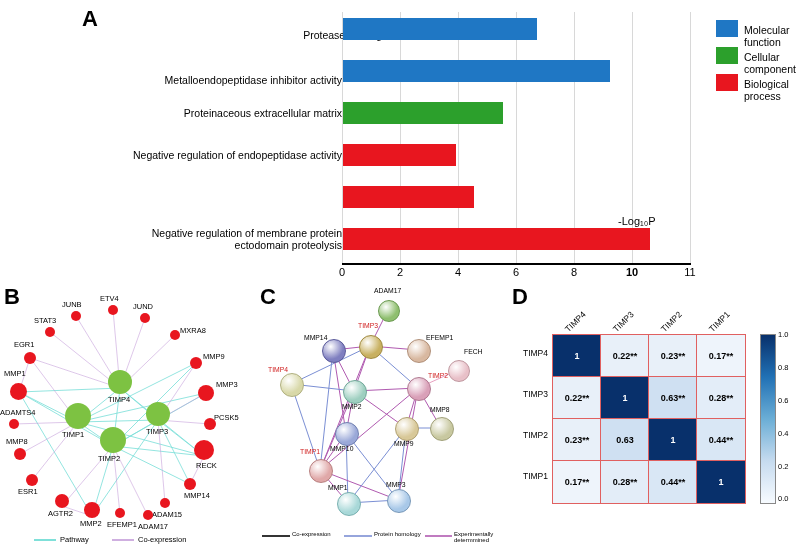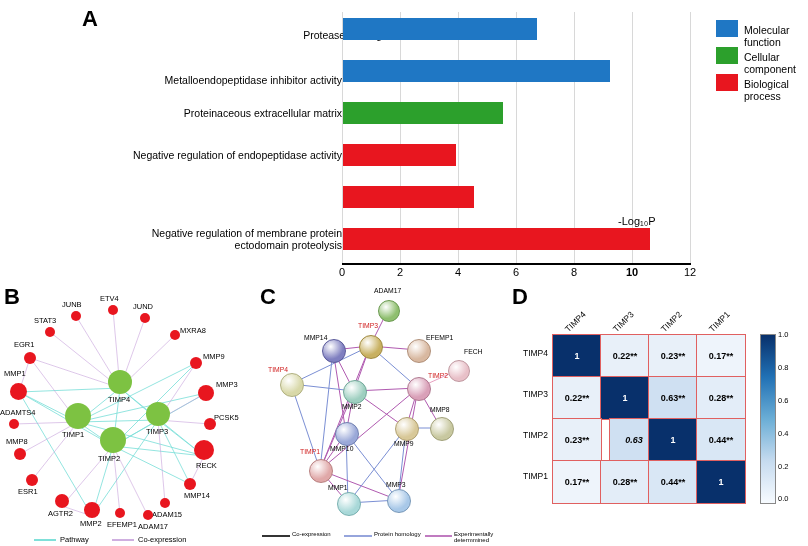--- a/index.html
+++ b/index.html
@@ -81,21 +81,21 @@
 ectodomain proteolysis</div>
   </div>
   <div class="bar" style="left:343px;top:228px;width:307px;background:#e8161f;"></div>
 
   <div class="tick" style="left:332px;top:266px;">0</div>
   <div class="tick" style="left:390px;top:266px;">2</div>
   <div class="tick" style="left:448px;top:266px;">4</div>
   <div class="tick" style="left:506px;top:266px;">6</div>
   <div class="tick" style="left:564px;top:266px;">8</div>
   <div class="tick" style="left:622px;top:266px;font-weight:bold;">10</div>
-  <div class="tick" style="left:680px;top:266px;">12</div>
+  <div class="tick" style="left:680px;top:266px;">11</div>
 
   <div class="logp" style="left:618px;top:215px;">-Log₁₀P</div>
 
   <div class="legendbox" style="left:716px;top:20px;background:#1f77c4;"></div>
   <div class="legendtext" style="left:744px;top:24px;">Molecular function</div>
   <div class="legendbox" style="left:716px;top:47px;background:#2ca02c;"></div>
   <div class="legendtext" style="left:744px;top:51px;">Cellular component</div>
   <div class="legendbox" style="left:716px;top:74px;background:#e8161f;"></div>
   <div class="legendtext" style="left:744px;top:78px;">Biological process</div>
 </div>
@@ -339,21 +339,21 @@
   <div class="cell" style="left:92px;top:52px;width:48px;height:42px;background:#e8f0f9;color:#000000;">0.22**</div>
   <div class="cell" style="left:140px;top:52px;width:48px;height:42px;background:#e8f0f9;color:#000000;">0.23**</div>
   <div class="cell" style="left:188px;top:52px;width:48px;height:42px;background:#eef4fb;color:#000000;">0.17**</div>
 
   <div class="cell" style="left:44px;top:94px;width:48px;height:42px;background:#e8f0f9;color:#000000;">0.22**</div>
   <div class="cell" style="left:92px;top:94px;width:48px;height:42px;background:#08306b;color:#ffffff;">1</div>
   <div class="cell" style="left:140px;top:94px;width:48px;height:42px;background:#cfe0f2;color:#000000;">0.63**</div>
   <div class="cell" style="left:188px;top:94px;width:48px;height:42px;background:#e3edf8;color:#000000;">0.28**</div>
 
   <div class="cell" style="left:44px;top:136px;width:48px;height:42px;background:#e8f0f9;color:#000000;">0.23**</div>
-  <div class="cell" style="left:101px;top:136px;width:48px;height:42px;background:#cfe0f2;color:#000000;font-style:italic;">0.63</div>
+  <div class="cell" style="left:92px;top:136px;width:48px;height:42px;background:#cfe0f2;color:#000000;">0.63</div>
   <div class="cell" style="left:140px;top:136px;width:48px;height:42px;background:#08306b;color:#ffffff;">1</div>
   <div class="cell" style="left:188px;top:136px;width:48px;height:42px;background:#d9e7f5;color:#000000;">0.44**</div>
 
   <div class="cell" style="left:44px;top:178px;width:48px;height:42px;background:#eef4fb;color:#000000;">0.17**</div>
   <div class="cell" style="left:92px;top:178px;width:48px;height:42px;background:#e3edf8;color:#000000;">0.28**</div>
   <div class="cell" style="left:140px;top:178px;width:48px;height:42px;background:#d9e7f5;color:#000000;">0.44**</div>
   <div class="cell" style="left:188px;top:178px;width:48px;height:42px;background:#08306b;color:#ffffff;">1</div>
 
   <div style="position:absolute;left:252px;top:52px;width:14px;height:168px;background:linear-gradient(to bottom,#08306b,#2171b5,#6baed6,#c6dbef,#f7fbff);border:1px solid #888;"></div>
   <div class="cbarlab" style="left:270px;top:48px;">1.0</div>

